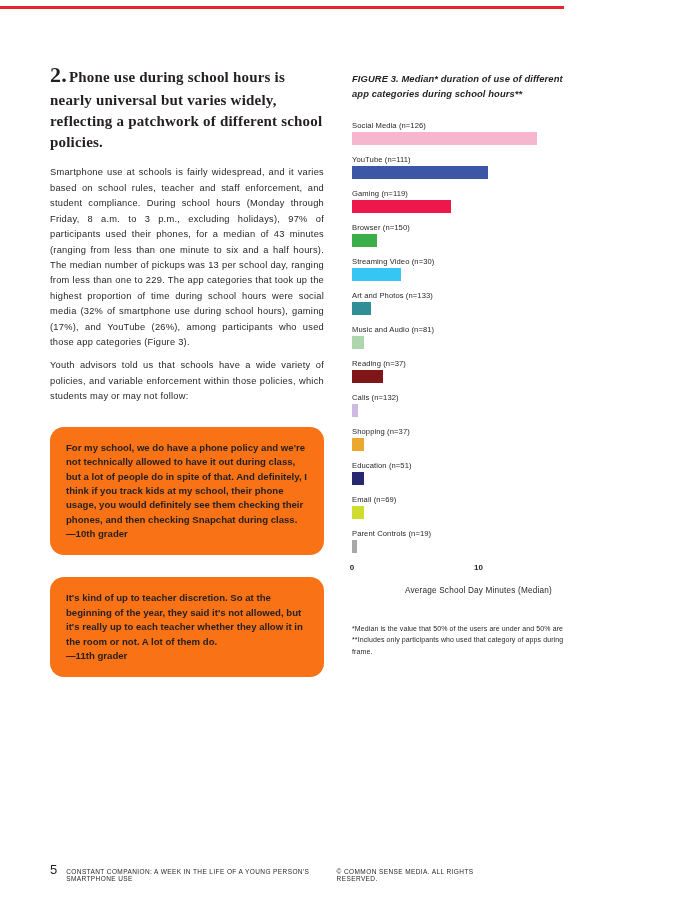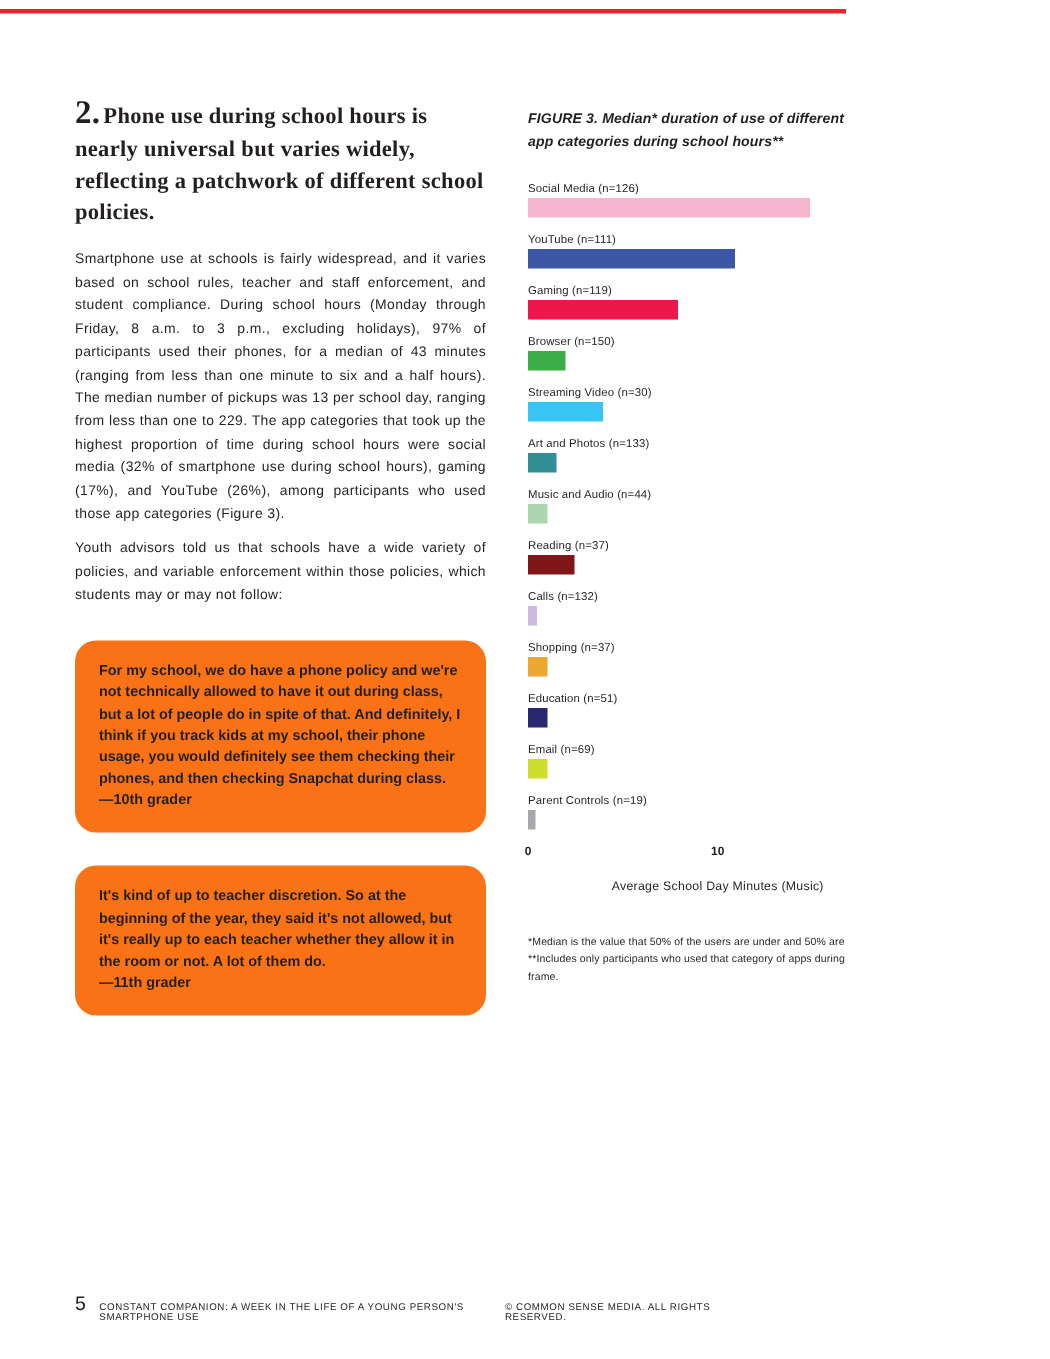--- a/index.html
+++ b/index.html
@@ -13,21 +13,21 @@
   .heading { font-family:"Liberation Serif", serif; font-weight:bold; font-size:15px; line-height:1.38; letter-spacing:0.2px; }
   .heading-number { font-size:22px; margin-right:2px; }
   .body-text { margin-top:13px; font-size:9.3px; line-height:1.66; text-align:justify; letter-spacing:0.25px; }
   .body-text.second { margin-top:8px; }
   .quote-box { margin-top:22px; background:#f97316; border-radius:14px; padding:14px 16px; font-size:9.6px; font-weight:bold; line-height:1.5; }
   .quote-attr { display:block; }
 
   
   .right-col { position:absolute; left:352px; top:72px; width:285px; }
   .figure-title { font-size:9.4px; font-weight:bold; line-height:1.55; letter-spacing:0.1px;font-style:italic; }
-  .chart-plot { position:relative; margin-top:20px; width:253px; border-right:2px solid #3b82f6; }
+  .chart-plot { position:relative; margin-top:20px; width:253px; border-right:6px solid #3b82f6; }
   .chart-row { margin-bottom:10px; }
   .chart-label { font-size:7.6px; margin-bottom:2px; letter-spacing:0.1px; white-space:nowrap; }
   .chart-bar { height:13px; }
   .chart-x-ticks { position:relative; width:253px; height:11px; margin-top:3px; font-size:8px; font-weight:bold; }
   .tick { position:absolute; top:0; transform:translateX(-50%); }
   .axis-label { width:253px; text-align:center; font-size:8.2px; margin-top:12px; letter-spacing:0.2px; }
   .footnotes { margin-top:28px; width:270px; font-size:7px; line-height:1.6; letter-spacing:0.1px; }
   .footnote { display:block; }
 
   
@@ -81,21 +81,21 @@
         </div>
         <div class="chart-row">
           <div class="chart-label">Streaming Video (n=30)</div>
           <div class="chart-bar" style="width: 20%; background: rgb(53, 198, 244);"></div>
         </div>
         <div class="chart-row">
           <div class="chart-label">Art and Photos (n=133)</div>
           <div class="chart-bar" style="width: 7.5%; background: rgb(47, 142, 150);"></div>
         </div>
         <div class="chart-row">
-          <div class="chart-label">Music and Audio (n=44)</div>
+          <div class="chart-label">Music and Audio (n=81)</div>
           <div class="chart-bar" style="width: 5%; background: rgb(174, 214, 174);"></div>
         </div>
         <div class="chart-row">
           <div class="chart-label">Reading (n=37)</div>
           <div class="chart-bar" style="width: 12.5%; background: rgb(127, 23, 25);"></div>
         </div>
         <div class="chart-row">
           <div class="chart-label">Calls (n=132)</div>
           <div class="chart-bar" style="width: 2.5%; background: rgb(205, 185, 226);"></div>
         </div>
@@ -116,21 +116,21 @@
           <div class="chart-bar" style="width: 2%; background: rgb(166, 168, 171);"></div>
         </div>
       </div>
 
     <div class="chart-x-ticks">
         <span class="tick" style="left: 0%;">0</span>
         <span class="tick" style="left: 50%;">10</span>
         <span class="tick" style="left: 100%; text-decoration: underline;">20</span>
       </div>
 
-    <div class="axis-label">Average School Day Minutes (Music)</div>
+    <div class="axis-label">Average School Day Minutes (Median)</div>
 
     <div class="footnotes">
       <span class="footnote">*Median is the value that 50% of the users are under and 50% are over.</span>
       <span class="footnote">**Includes only participants who used that category of apps during specified time frame.</span>
     </div>
   </div>
 
   <div class="footer">
     <div class="footer-left">
       <span class="page-number">5</span>

